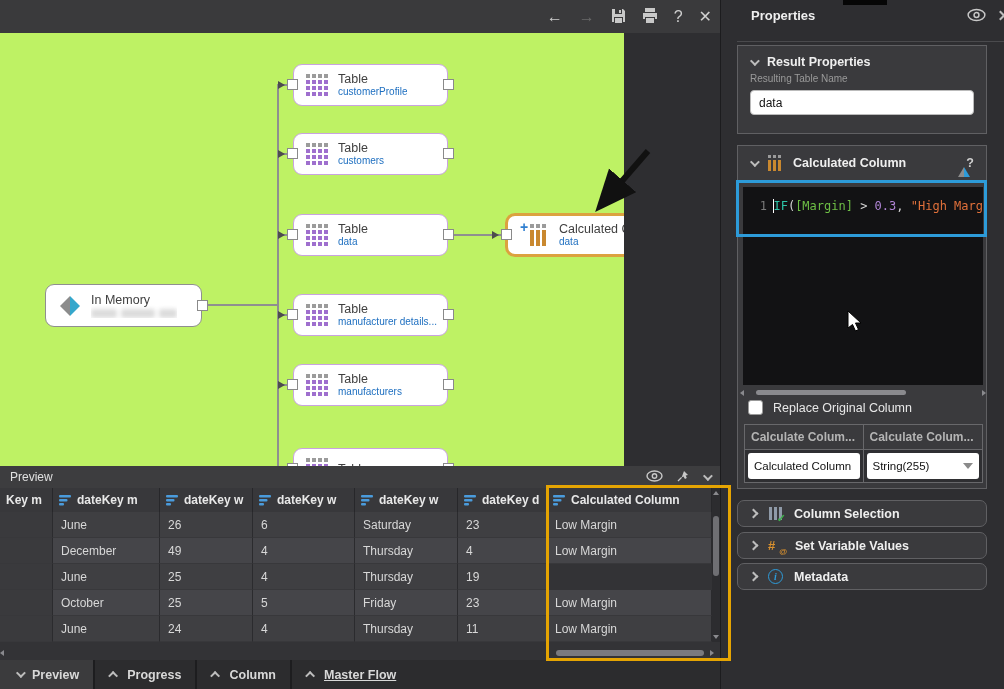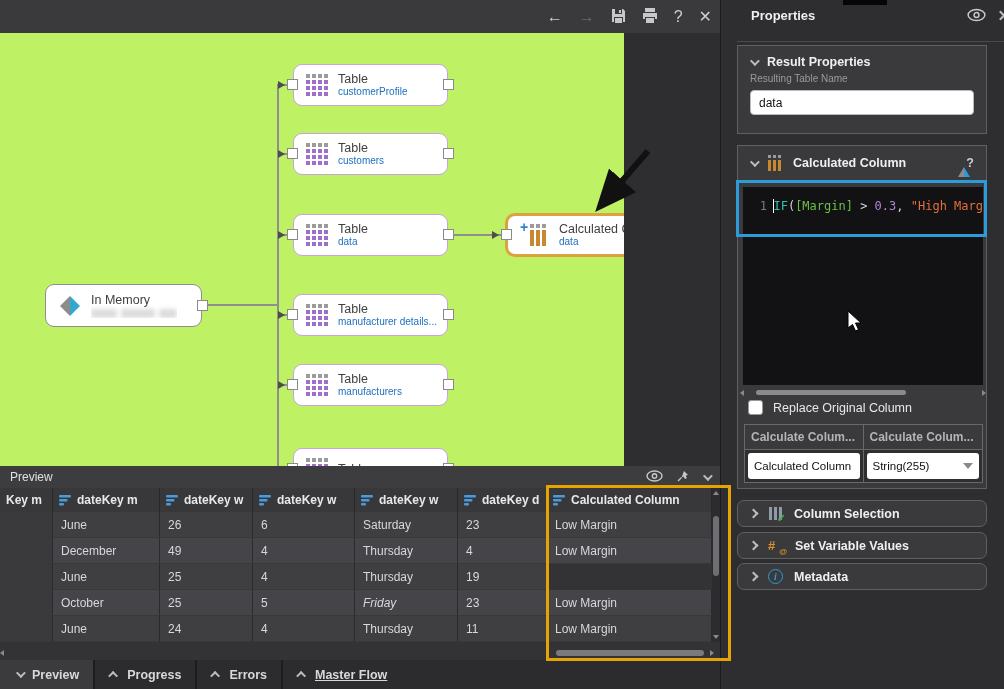--- a/index.html
+++ b/index.html
@@ -361,21 +361,21 @@
           <div class="dc" style="width: 93px;">25</div>
           <div class="dc" style="width: 102px;">4</div>
           <div class="dc" style="width: 103px;">Thursday</div>
           <div class="dc" style="width: 89px;">19</div>
         </div>
         <div class="pv-row">
           <div class="dc" style="width: 53px;"></div>
           <div class="dc" style="width: 107px;">October</div>
           <div class="dc" style="width: 93px;">25</div>
           <div class="dc" style="width: 102px;">5</div>
-          <div class="dc" style="width: 103px; font-style: italic;">Friday</div>
+          <div class="dc" style="width: 103px;">Friday</div>
           <div class="dc" style="width: 89px;">23</div>
           <div class="dc" style="width: 165px;">Low Margin</div>
         </div>
         <div class="pv-row">
           <div class="dc" style="width: 53px;"></div>
           <div class="dc" style="width: 107px;">June</div>
           <div class="dc" style="width: 93px;">24</div>
           <div class="dc" style="width: 102px;">4</div>
           <div class="dc" style="width: 103px;">Thursday</div>
           <div class="dc" style="width: 89px;">11</div>
@@ -398,21 +398,21 @@
     <div class="tab active">
         <span class="chev down"></span>
         <span>Preview</span>
       </div>
     <div class="tab">
         <span class="chev up"></span>
         <span>Progress</span>
       </div>
     <div class="tab">
         <span class="chev up"></span>
-        <span>Errors</span>
+        <span>Column</span>
       </div>
     <div class="tab grow">
         <span class="chev up"></span>
         <span>Master Flow</span>
       </div>
   </div>
 
   <div class="rpanel">
     <div class="rp-redact"></div>
     <div class="rp-head">

